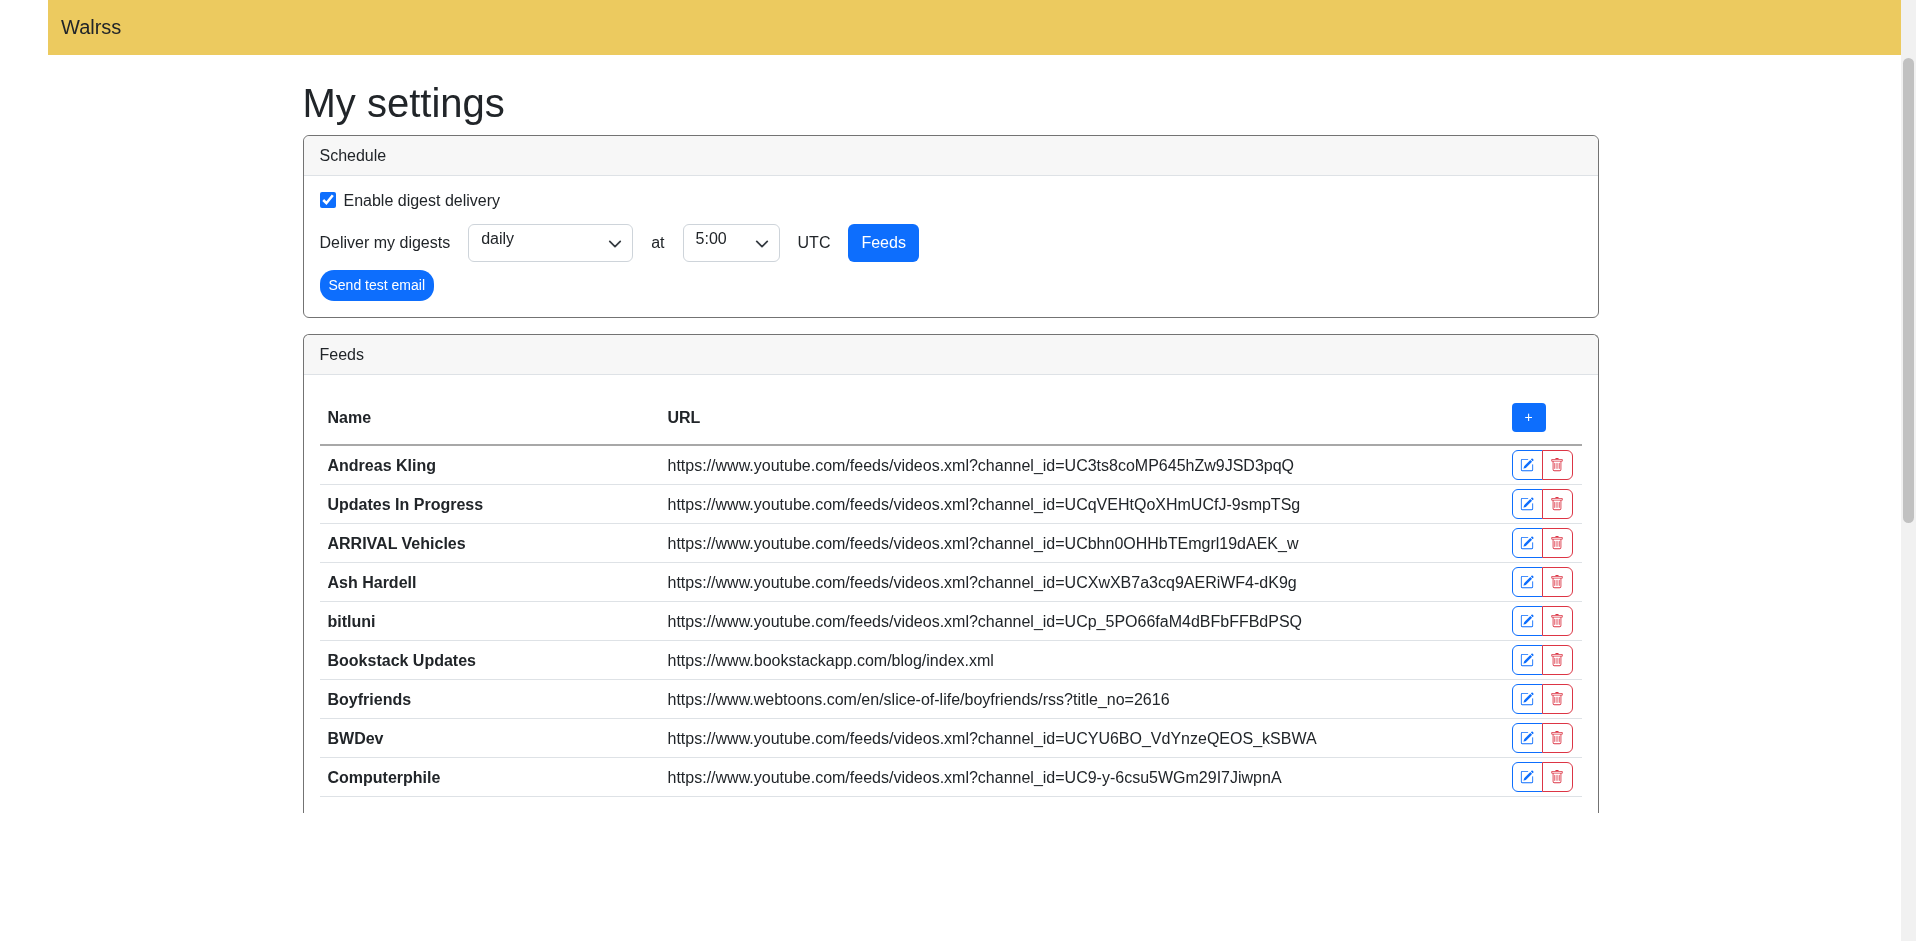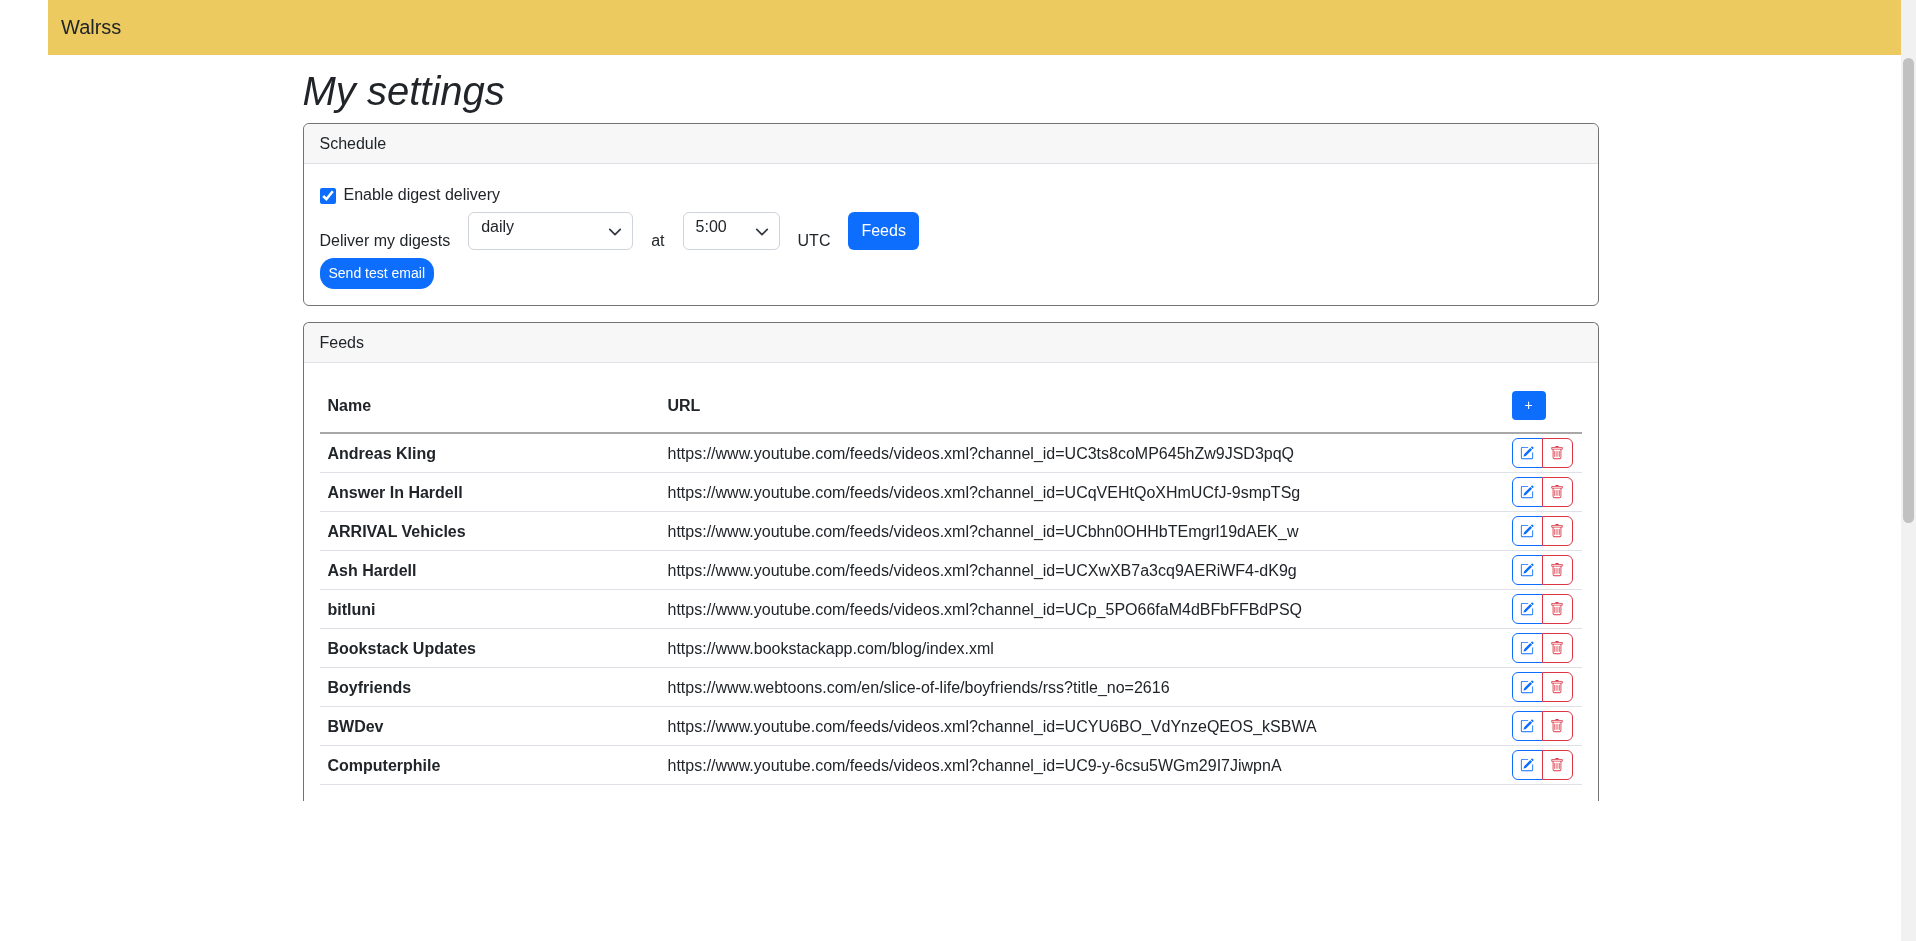--- a/index.html
+++ b/index.html
@@ -15,40 +15,40 @@
   
   .navbar {
     height: 55px; background: #ecca5f;
     display: flex; align-items: center; padding: 0 13px; margin-left: 48px;
   }
   .brand { font-size: 20px; color: #212529; cursor: pointer; }
 
   
   .container { width: 1320px; margin: 0 auto; padding: 0 12px; }
 
-  h1.page-title { font-size: 40px; line-height: 1.2; font-weight: 500; margin: 12px 0 8px; font-style: italic; }
+  h1.page-title { font-size: 40px; line-height: 1.2; font-weight: 500; margin: 24px 0 8px; }
 
   
   .card {
     border: 1px solid #737373; border-radius: 6px; background: #fff;
   }
   .card-header {
     background: #f7f7f7; border-bottom: 1px solid #dee2e6;
     padding: 10px 16px; border-radius: 6px 6px 0 0;
     font-size: 16px; line-height: 19px;
   }
   .card-body { padding: 16px; }
   .feeds-card { margin-top: 16px; border-bottom: none; border-radius: 6px 6px 0 0; }
 
   
-  .check-row { display: flex; align-items: flex-end; gap: 8px; height: 24px; }
+  .check-row { display: flex; align-items: flex-start; gap: 8px; height: 24px; }
   .check-row input[type=checkbox] {
     width: 16px; height: 16px; margin: 0; accent-color: #0d6efd; cursor: pointer;
   }
-  .form-row { display: flex; align-items: flex-end; gap: 18px; margin-top: 8px; }
+  .form-row { display: flex; align-items: center; gap: 18px; margin-top: 8px; }
   .form-select {
     position: relative; height: 38px; border: 1px solid #ced4da; border-radius: 6px;
     display: flex; align-items: center; padding: 0 30px 8px 12px; background: #fff;
     cursor: pointer;
   }
   .form-select .caret { position: absolute; right: 10px; top: 12px; }
   .btn {
     display: inline-block; border: none; border-radius: 6px;
     background: #0d6efd; color: #fff; font-family: inherit;
     font-size: 16px; line-height: 24px; padding: 7px 13px; cursor: pointer;
@@ -180,21 +180,21 @@
               <path d="M5.5 5.5A.5.5 0 0 1 6 6v6a.5.5 0 0 1-1 0V6a.5.5 0 0 1 .5-.5Zm2.5 0a.5.5 0 0 1 .5.5v6a.5.5 0 0 1-1 0V6a.5.5 0 0 1 .5-.5Zm3 .5a.5.5 0 0 0-1 0v6a.5.5 0 0 0 1 0V6Z"></path>
               <path d="M14.5 3a1 1 0 0 1-1 1H13v9a2 2 0 0 1-2 2H5a2 2 0 0 1-2-2V4h-.5a1 1 0 0 1-1-1V2a1 1 0 0 1 1-1H6a1 1 0 0 1 1-1h2a1 1 0 0 1 1 1h3.5a1 1 0 0 1 1 1v1ZM4.118 4 4 4.059V13a1 1 0 0 0 1 1h6a1 1 0 0 0 1-1V4.059L11.882 4H4.118ZM2.5 3h11V2h-11v1Z"></path>
             </svg>
           </span>
         </button>
       </div>
     </td>
   </tr>
 
   <tr>
-    <td class="name-cell">Answer In Hardell</td>
+    <td class="name-cell">Updates In Progress</td>
     <td class="url-cell">https://www.youtube.com/feeds/videos.xml?channel_id=UCqVEHtQoXHmUCfJ-9smpTSg</td>
     <td class="actions-cell">
       <div class="btn-group">
         <button class="icon-btn edit">
           <span>
             <svg width="14" height="14" viewBox="0 0 16 16" fill="currentColor">
               <path d="M15.502 1.94a.5.5 0 0 1 0 .706L14.459 3.69l-2-2L13.502.646a.5.5 0 0 1 .707 0l1.293 1.293zm-1.75 2.456-2-2L4.939 9.21a.5.5 0 0 0-.121.196l-.805 2.414a.25.25 0 0 0 .316.316l2.414-.805a.5.5 0 0 0 .196-.12l6.813-6.814z"></path>
               <path fill-rule="evenodd" d="M1 13.5A1.5 1.5 0 0 0 2.5 15h11a1.5 1.5 0 0 0 1.5-1.5v-6a.5.5 0 0 0-1 0v6a.5.5 0 0 1-.5.5h-11a.5.5 0 0 1-.5-.5v-11a.5.5 0 0 1 .5-.5H9a.5.5 0 0 0 0-1H2.5A1.5 1.5 0 0 0 1 2.5v11z"></path>
             </svg>
           </span>

